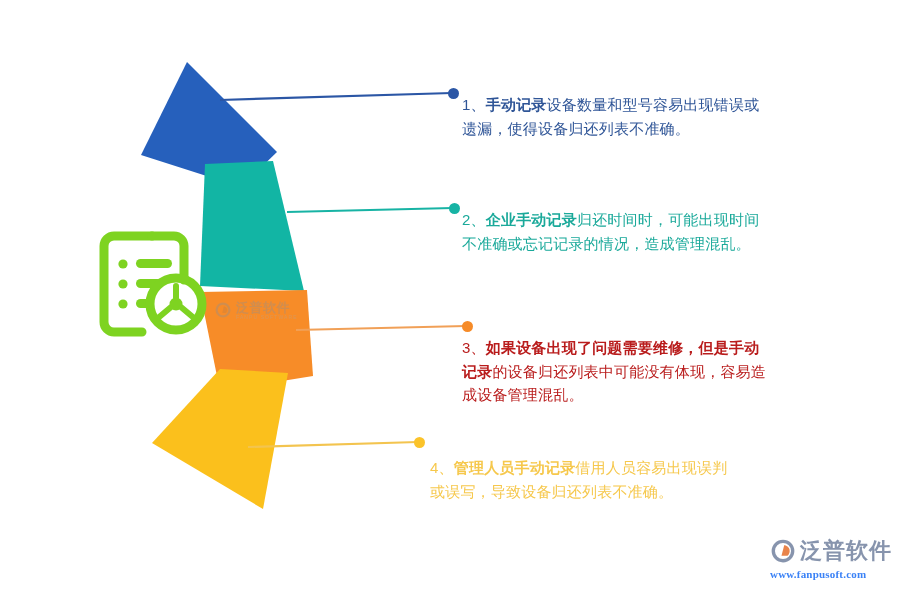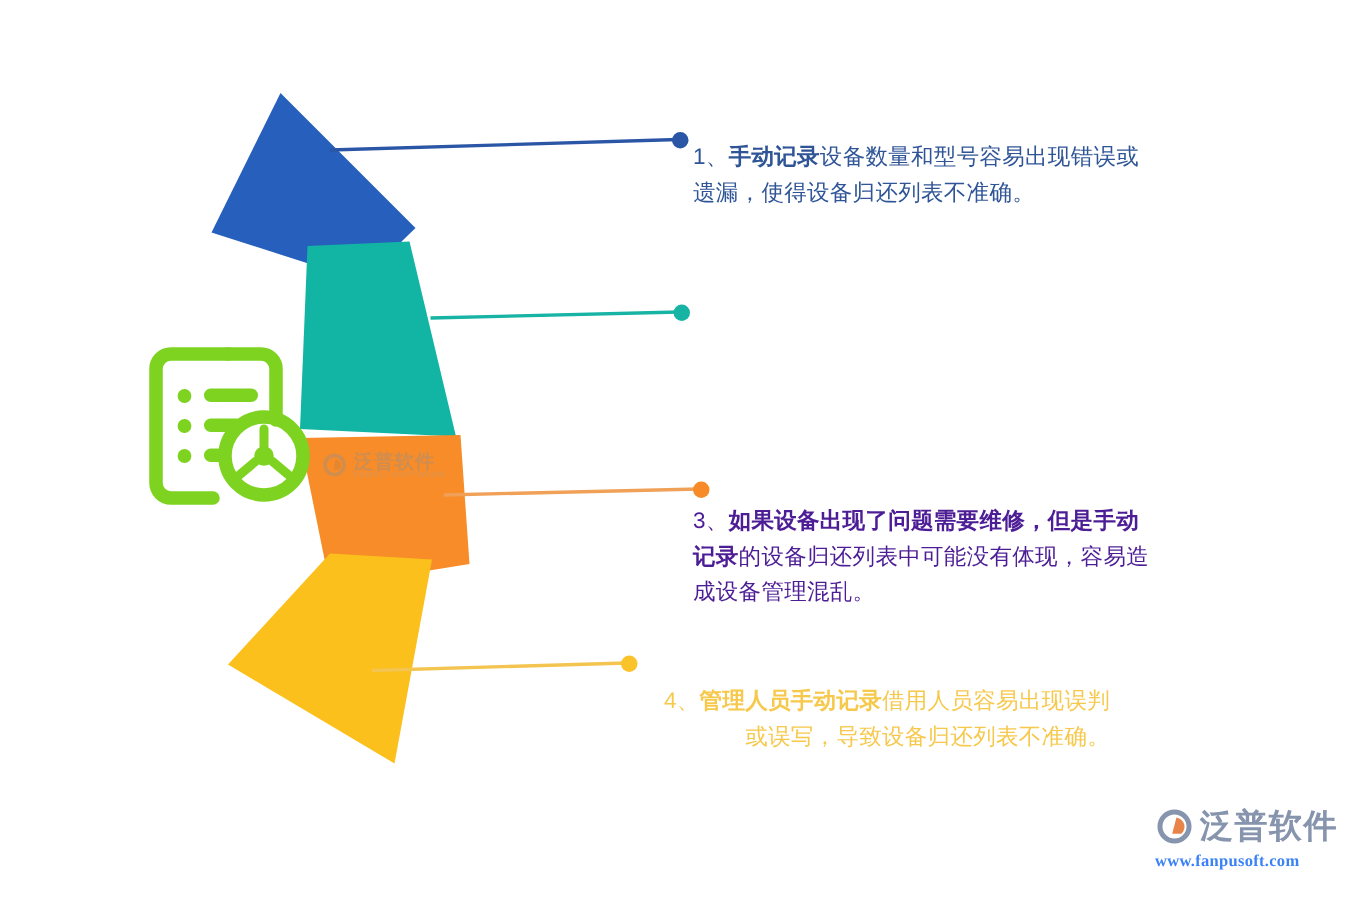--- a/index.html
+++ b/index.html
@@ -76,22 +76,22 @@
     font-size: 15px;
     line-height: 1.55;
     letter-spacing: .2px;
     white-space: pre-line;
   }
   .callout .lead {
     font-weight: bold;
   }
   .callout-1 { left: 462px; top: 70px;  color: #2f5597; }
   .callout-2 { left: 462px; top: 185px; color: #1aa99a; }
-  .callout-3 { left: 462px; top: 313px; color: #4c1d95; }
-  .callout-4 { left: 430px; top: 433px; color: #f6c84c; text-align: right; }
+  .callout-3 { left: 462px; top: 313px; color: #b91c1c; }
+  .callout-4 { left: 430px; top: 433px; color: #f6c84c; }
 
   
   .dot {
     position: absolute;
     width: 11px;
     height: 11px;
     border-radius: 50%;
   }
   .dot-1 { left: 448px; top: 88px;  background: #2b56a5; }
   .dot-2 { left: 449px; top: 203px; background: #17b3a4; }
@@ -185,20 +185,23 @@
     <span class="wm-text">
       <span class="wm-cn">泛普软件</span>
       <span class="wm-en">FANPU SOFTWARE</span>
     </span>
   </div>
 
   <div class="callout callout-1">
     <span>1、</span><span class="lead">手动记录</span><span>设备数量和型号容易出现错误或遗漏，使得设备归还列表不准确。</span>
   </div>
 
+  <div class="callout callout-2">
+    <span>2、</span><span class="lead">企业手动记录</span><span>归还时间时，可能出现时间不准确或忘记记录的情况，造成管理混乱。</span>
+  </div>
 
   <div class="callout callout-3">
     <span>3、</span><span class="lead">如果设备出现了问题需要维修，但是手动记录</span><span>的设备归还列表中可能没有体现，容易造成设备管理混乱。</span>
   </div>
 
   <div class="callout callout-4">
     <span>4、</span><span class="lead">管理人员手动记录</span><span>借用人员容易出现误判或误写，导致设备归还列表不准确。</span>
   </div>
 
   <div class="logo">

